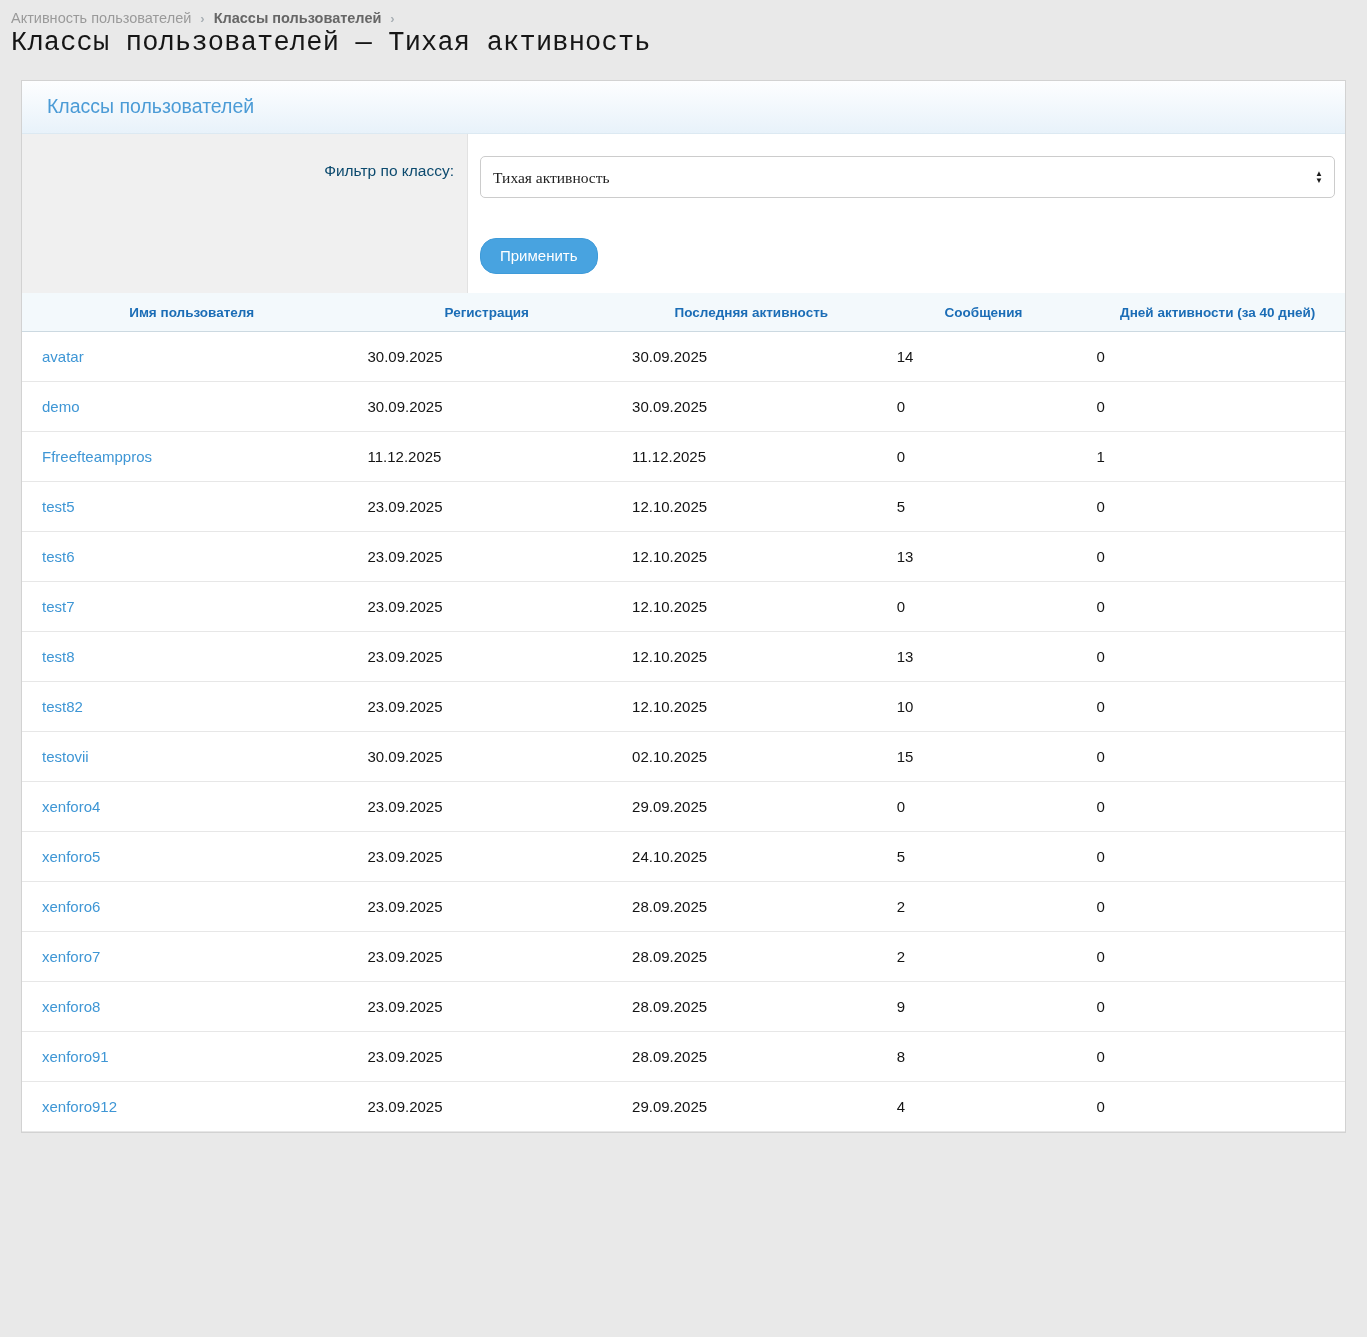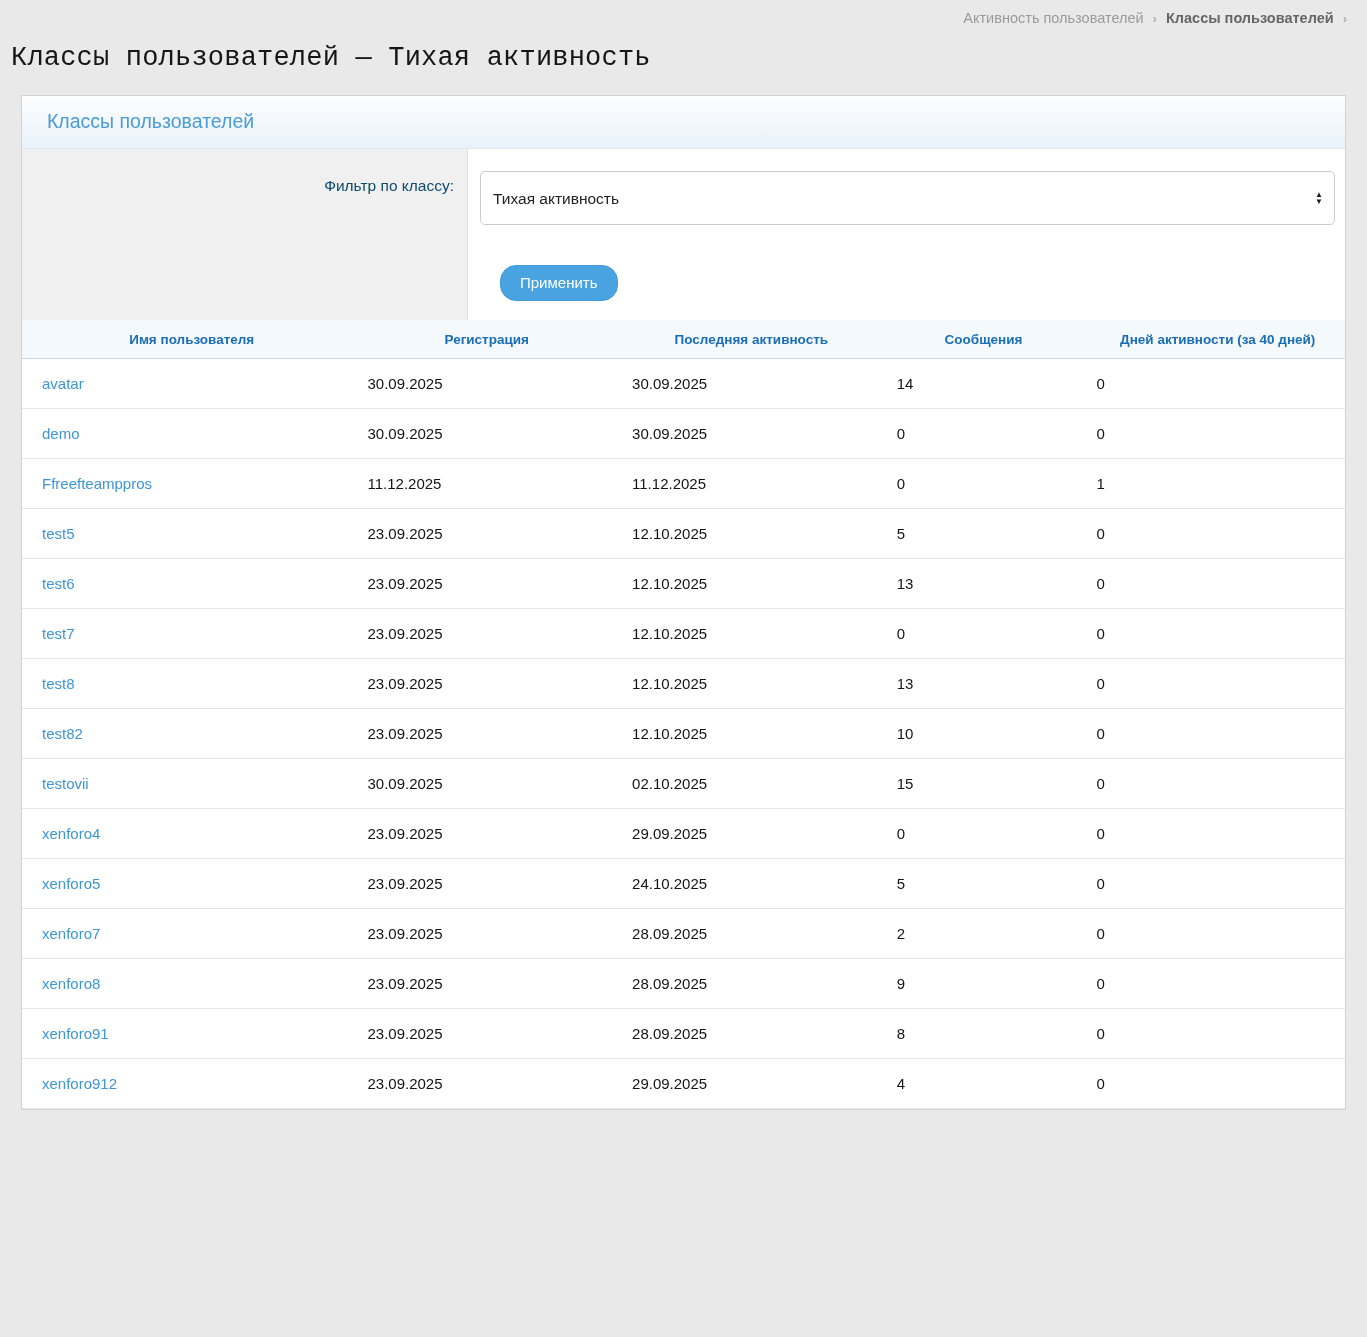--- a/index.html
+++ b/index.html
@@ -6,21 +6,21 @@
   html, body {
     margin: 0; padding: 0;
     background: #e9e9e9;
     font-family: "Liberation Sans", "DejaVu Sans", sans-serif;
     color: #141414;
     width: 1367px;
   }
   .top { padding: 10px 11px 0 11px; }
 
   
-  .breadcrumb { font-size: 14.5px; color: #9a9a9a; margin-bottom: 17px; text-align: right; }
+  .breadcrumb { font-size: 14.5px; color: #9a9a9a; margin-bottom: 2px; }
   .breadcrumb a { color: #9a9a9a; text-decoration: none; cursor: pointer; }
   .breadcrumb .current { color: #666; font-weight: bold; }
   .crumb-sep { color: #a9b0b5; margin: 0 9px; font-size: 13px; font-weight: bold; }
 
   
   .page-title { font-size: 27px; font-weight: 400; color: #161616; margin: 0 0 22px 0; letter-spacing: .2px; font-family: Liberation Mono, monospace; }
 
   
   .panel {
     margin: 0 10px 10px 10px;
@@ -43,22 +43,22 @@
     border-right: 1px solid #e2e2e2;
     text-align: right;
     padding: 28px 13px 0 0;
     font-size: 15.5px;
     color: #0c4a6e;
   }
   .form-controls { flex: 1; padding: 22px 10px 19px 12px; }
   .select-wrap { position: relative; }
   .class-select {
     width: 100%;
-    height: 54px;
-    font-family: Liberation Sans, sans-serif;
+    height: 42px;
+    font-family: Liberation Serif, serif;
     font-size: 15.5px;
     color: #222;
     background: #fff;
     border: 1px solid #ccc;
     border-radius: 5px;
     padding: 0 17px 0 12px;
     -webkit-appearance: none;
     appearance: none;
     outline: none;
   }
@@ -76,21 +76,20 @@
     margin-top: 40px;
     display: inline-block;
     background: #48a3e0;
     color: #fff;
     border: 1px solid #3f9bd9;
     border-radius: 16px;
     font-family: "Liberation Sans", "DejaVu Sans", sans-serif;
     font-size: 15px;
     padding: 8px 19px 9px 19px;
     cursor: pointer;
-    margin-left: 20px;
   }
 
   
   table.user-table { width: 100%; border-collapse: collapse; table-layout: fixed; }
   .user-table thead th {
     background: #f3f9fc;
     color: #1b6db6;
     font-size: 13.5px;
     font-weight: bold;
     text-align: center;
@@ -252,29 +251,38 @@
     <td>
       <a class="user-link">xenforo5</a>
     </td>
     <td>23.09.2025</td>
     <td>24.10.2025</td>
     <td>5</td>
     <td>0</td>
   </tr>
           <tr>
     <td>
-      <a class="user-link">xenforo7</a>
+      <a class="user-link">xenforo6</a>
     </td>
     <td>23.09.2025</td>
     <td>28.09.2025</td>
     <td>2</td>
     <td>0</td>
   </tr>
           <tr>
     <td>
+      <a class="user-link">xenforo7</a>
+    </td>
+    <td>23.09.2025</td>
+    <td>28.09.2025</td>
+    <td>2</td>
+    <td>0</td>
+  </tr>
+          <tr>
+    <td>
       <a class="user-link">xenforo8</a>
     </td>
     <td>23.09.2025</td>
     <td>28.09.2025</td>
     <td>9</td>
     <td>0</td>
   </tr>
           <tr>
     <td>
       <a class="user-link">xenforo91</a>

